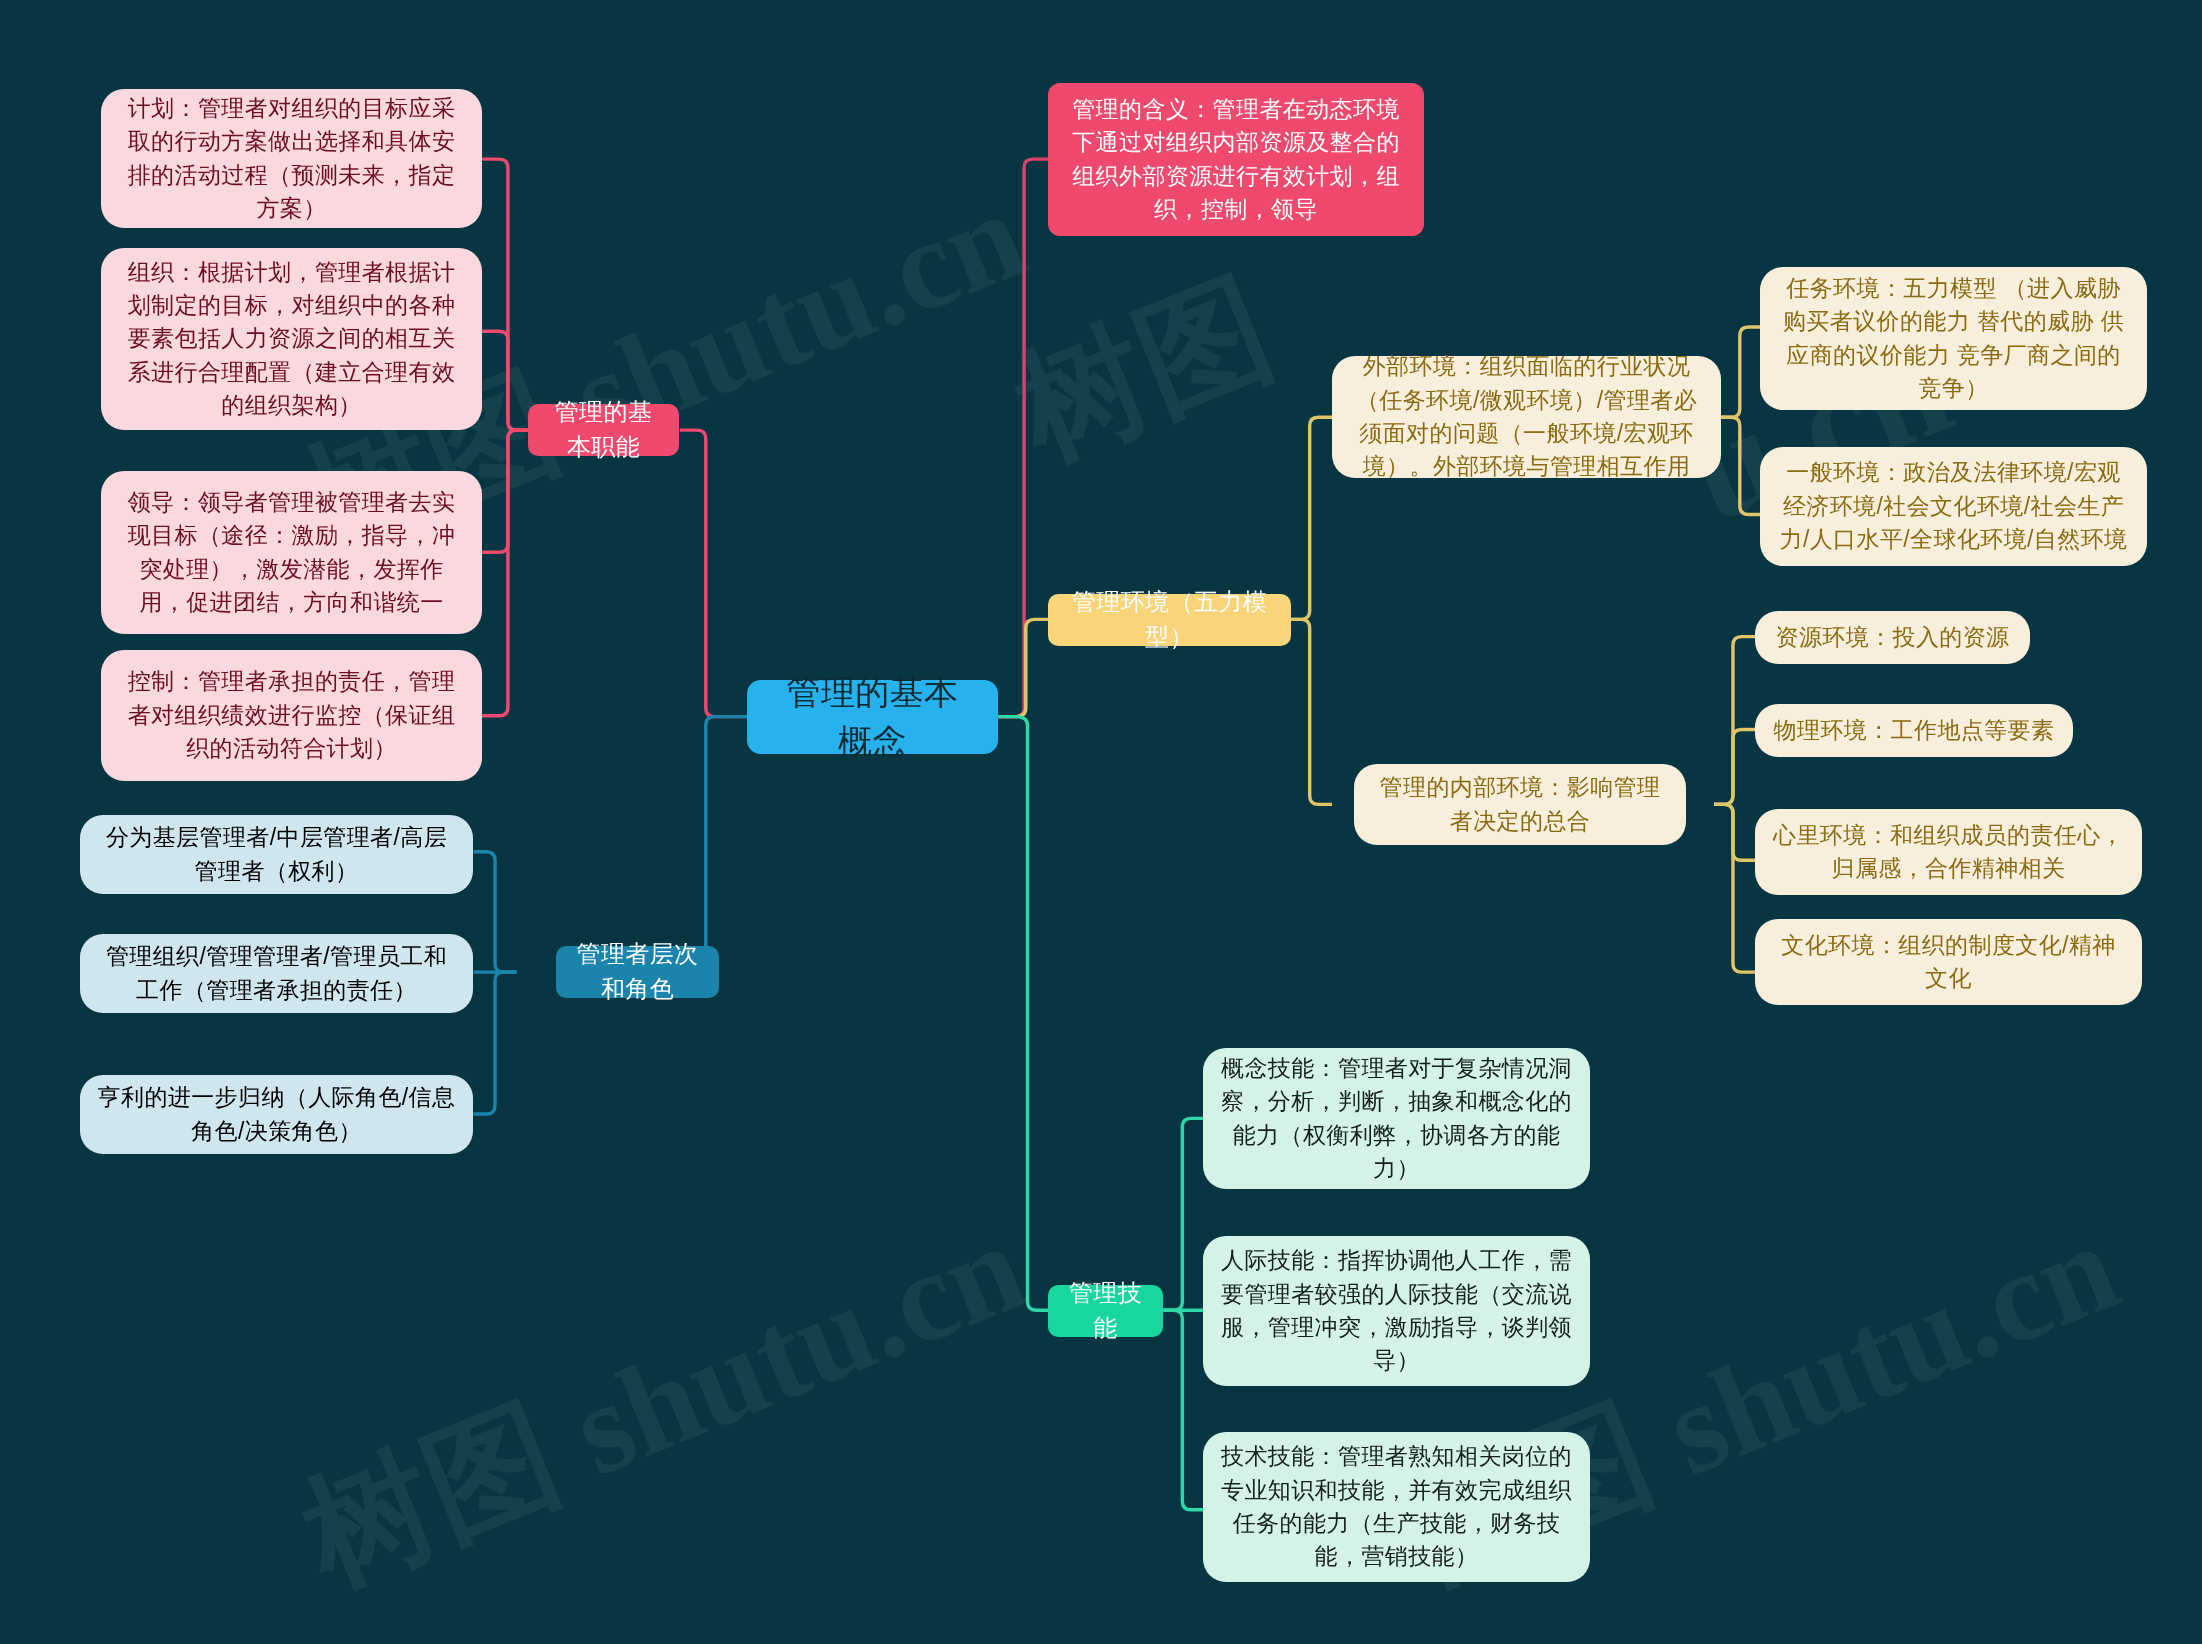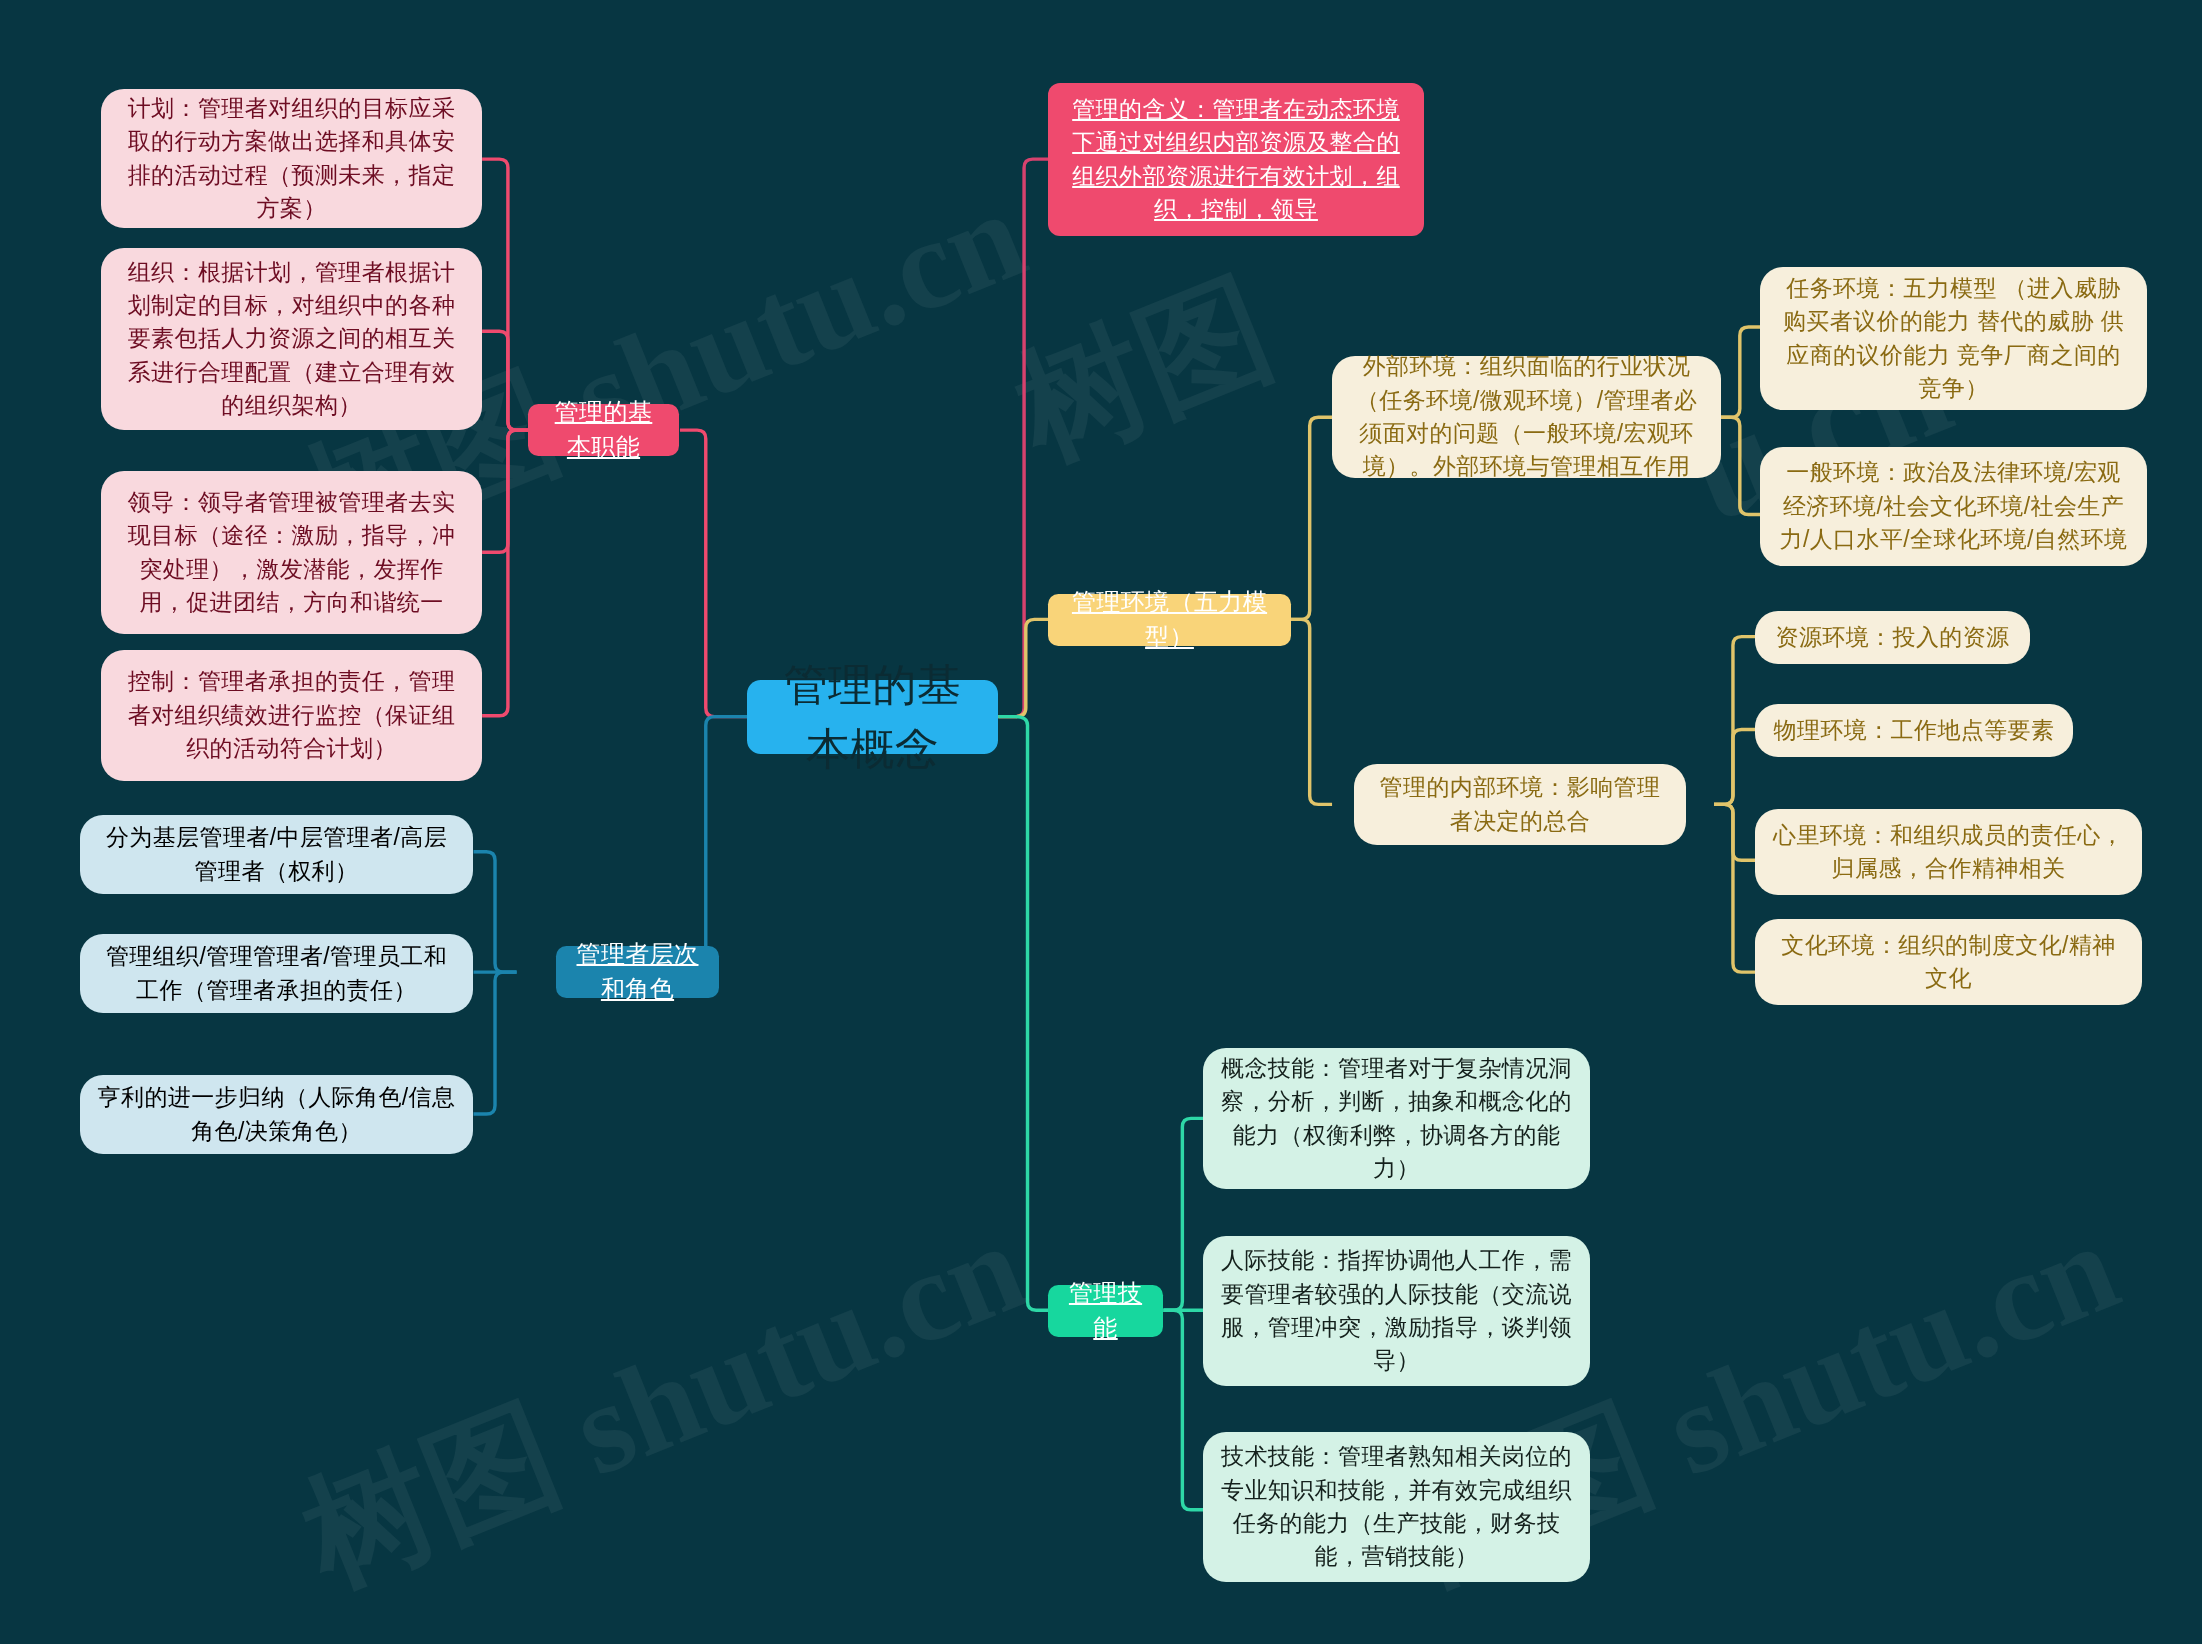--- a/index.html
+++ b/index.html
@@ -35,32 +35,31 @@
     align-items:center;
     justify-content:center;
     text-align:center;
     line-height:1.45;
     padding:12px 17px;
     font-size:23px;
     letter-spacing:0.4px;
   }
   .node.central{
     border-radius:13.8px;
-    font-size:44px;
+    font-size:34px;
     font-weight:400;
     background:#27b2ee;
     color:#0b2b33;
     padding:13.8px 22.4px;
   }
   .node.branch{
     font-size:24px;
     color:#ffffff;
     border-radius:10.3px;
     padding:10.3px 19px;
-    text-decoration:underline;
   }
   .br-func{background:#ef4a6e;}
   .br-role{background:#1b84ad;}
   .br-env{background:#f9d479;color:#ffffff;}
   .br-skill{background:#17d79e;color:#ffffff;}
 
   .leaf-pink{background:#f9d9de;color:#6d0c22;}
   .leaf-blue{background:#cfe6ef;color:#000000;}
   .leaf-cream{background:#f7efdc;color:#8a6a12;}
   .leaf-mint{background:#d4f2e6;color:#14201c;}

